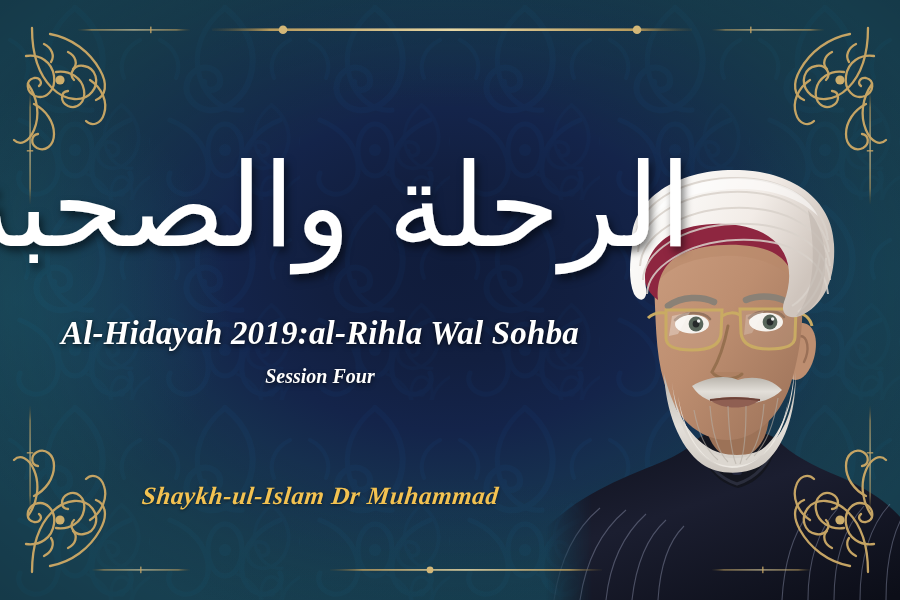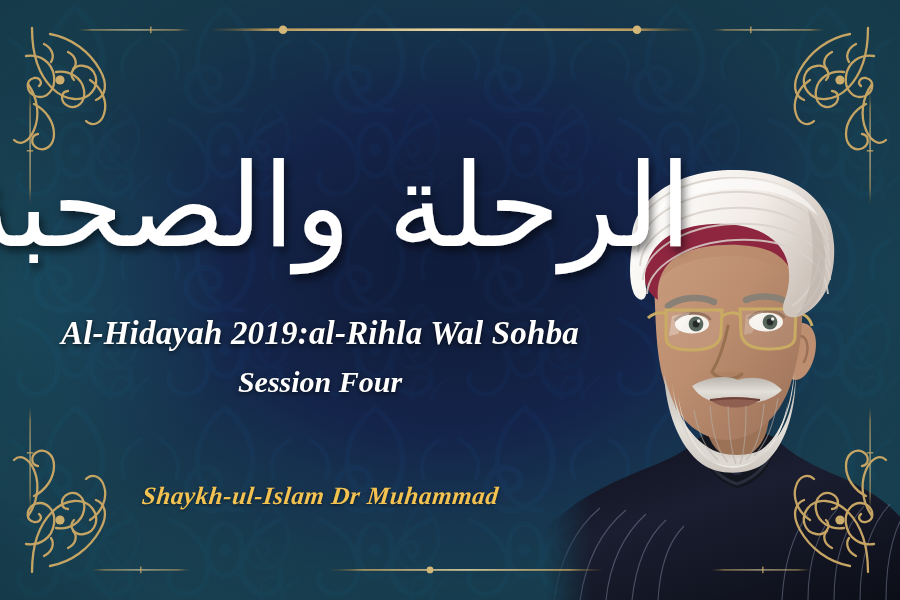--- a/index.html
+++ b/index.html
@@ -101,21 +101,21 @@
     font-size: 33px;
     letter-spacing: .2px;
     line-height: 1.05;
     text-shadow: 0 2px 5px rgba(0,0,0,.62), 0 0 1px rgba(0,0,0,.5);
     white-space: nowrap;
   }
   .title-line2 {
     font-family: "Liberation Serif", serif;
     font-style: italic;
     font-weight: 700;
-    font-size: 30px;
+    font-size: 20px;
     margin-top: 14px;
     text-shadow: 0 2px 5px rgba(0,0,0,.62), 0 0 1px rgba(0,0,0,.5);
   }
 
   .name-block {
     position: absolute;
     left: 0;
     top: 482px;
     width: 640px;
     text-align: center;

